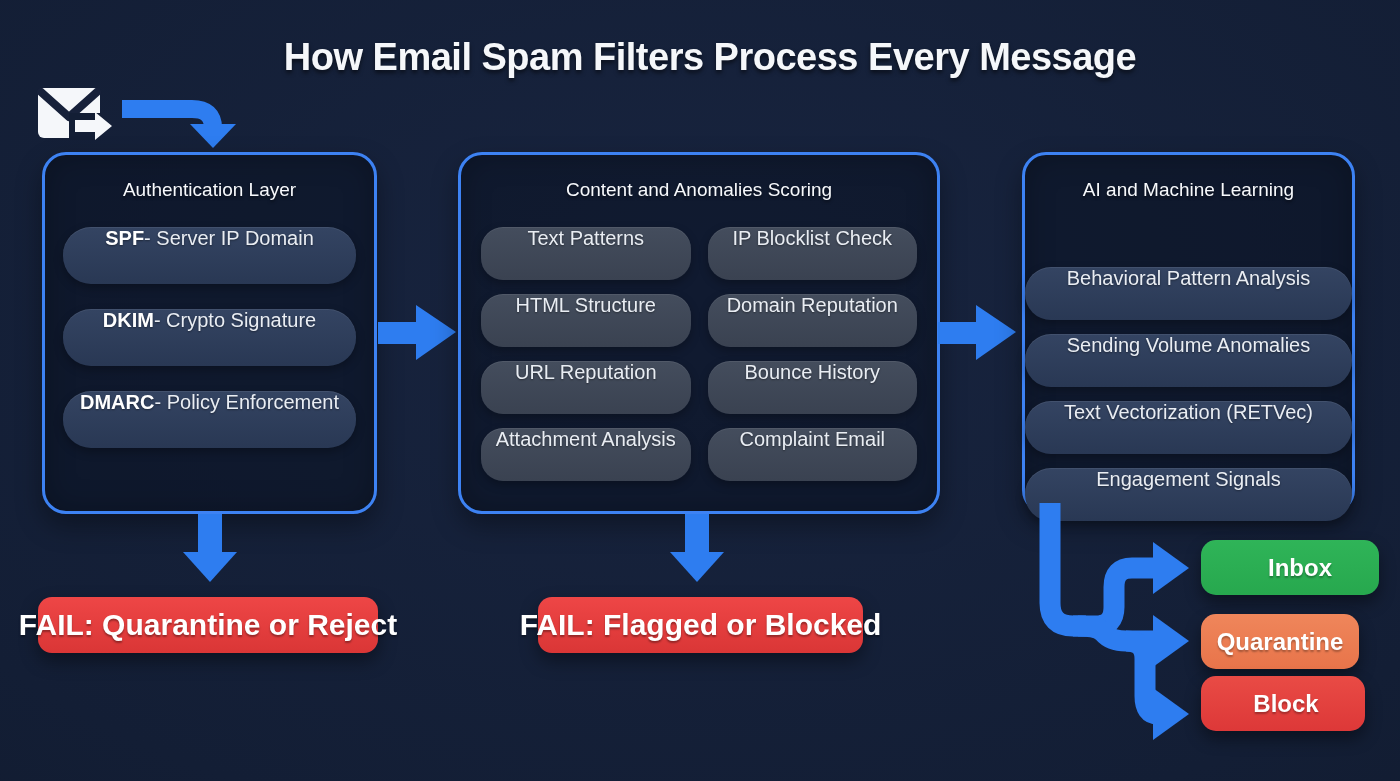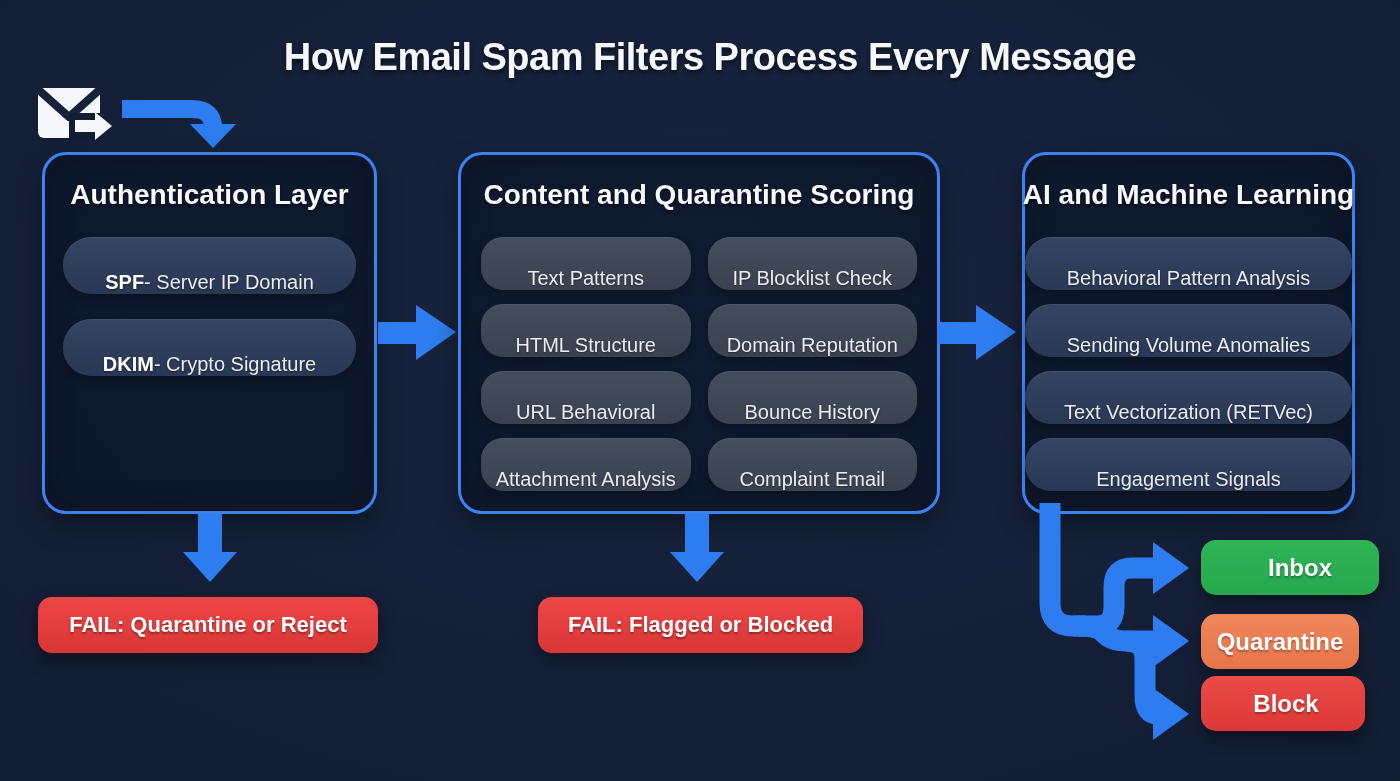--- a/index.html
+++ b/index.html
@@ -19,44 +19,44 @@
     position:absolute;top:152px;height:362px;box-sizing:border-box;
     border:3px solid #3d82f3;border-radius:24px;
     background:rgba(8,14,28,0.42);
     box-shadow:0 12px 26px rgba(0,0,0,0.35), inset 0 0 30px rgba(0,0,0,0.25);
     display:flex;flex-direction:column;align-items:center;
   }
   #box-auth{left:42px;width:335px;padding:24px 18px 0;}
   #box-content{left:458px;width:482px;padding:24px 20px 0;}
   #box-ai{left:1022px;width:333px;padding:24px 0 0;}
   .box-title{
-    font-size:28px;font-weight:bold;color:#f7f9fc;text-align:center;
+    font-size:19px;font-weight:normal;color:#f7f9fc;text-align:center;
     margin-bottom:26px;text-shadow:0 2px 3px rgba(0,0,0,0.5);white-space:nowrap;
   }
   .pill{
-    box-sizing:border-box;display:flex;align-items:flex-end;justify-content:center;
+    box-sizing:border-box;display:flex;align-items:flex-start;justify-content:center;
     font-size:20px;color:#e9edf3;text-shadow:0 1px 2px rgba(0,0,0,0.4);
     box-shadow:0 4px 10px rgba(0,0,0,0.28), inset 0 1px 0 rgba(255,255,255,0.07);
     white-space:nowrap;
   }
   .pill-navy{background:linear-gradient(180deg,#344462,#293854);}
   .pill-slate{background:linear-gradient(180deg,#444d5d,#3a4251);}
   .pill b{font-weight:bold;color:#ffffff;}
   .col-pills{display:flex;flex-direction:column;width:100%;}
   #box-auth .col-pills{gap:25px;}
   #box-auth .pill{width:100%;height:57px;border-radius:28px;}
   #box-content .grid-pills{display:grid;grid-template-columns:1fr 1fr;column-gap:17px;row-gap:14px;width:100%;}
   #box-content .pill{height:53px;border-radius:22px;}
-  #box-ai .col-pills{gap:14px;}
+  #box-ai .col-pills{gap:14px;margin-top:40px;}
   #box-ai .pill{width:100%;height:53px;border-radius:26px;}
   .fail-badge{
     position:absolute;top:597px;height:56px;box-sizing:border-box;border-radius:14px;
     background:linear-gradient(180deg,#ee4646,#da3636);
     display:flex;align-items:center;justify-content:center;
-    font-size:22px;font-weight:bold;color:#ffffff;
+    font-size:30px;font-weight:bold;color:#ffffff;
     text-shadow:0 2px 2px rgba(0,0,0,0.35);
     box-shadow:0 8px 18px rgba(0,0,0,0.4);white-space:nowrap;
   }
   #fail-auth{left:38px;width:340px;}
   #fail-content{left:538px;width:325px;}
   .outcome{
     position:absolute;left:1201px;width:158px;height:55px;border-radius:15px;
     display:flex;align-items:center;justify-content:center;
     font-size:24px;font-weight:bold;color:#ffffff;
     text-shadow:0 2px 2px rgba(0,0,0,0.3);
@@ -90,36 +90,40 @@
     <div class="box-title">Authentication Layer</div>
     <div class="col-pills">
       <div class="pill pill-navy">
           <b>SPF</b>
           <span> - Server IP Domain</span>
         </div>
       <div class="pill pill-navy">
           <b>DKIM</b>
           <span> - Crypto Signature</span>
         </div>
+      <div class="pill pill-navy">
+          <b>DMARC</b>
+          <span> - Policy Enforcement</span>
+        </div>
     </div>
   </div>
 
   <svg class="abs" style="left:378px;top:302px;" width="80" height="60" viewBox="0 0 80 60">
     <rect x="0" y="20" width="42" height="22" fill="#2e7df0"></rect>
     <polygon points="38,3 38,58 78,30" fill="#2e7df0"></polygon>
   </svg>
 
   <div class="stage-box" id="box-content">
-    <div class="box-title">Content and Quarantine Scoring</div>
+    <div class="box-title">Content and Anomalies Scoring</div>
     <div class="grid-pills">
       <div class="pill pill-slate">Text Patterns</div>
       <div class="pill pill-slate">IP Blocklist Check</div>
       <div class="pill pill-slate">HTML Structure</div>
       <div class="pill pill-slate">Domain Reputation</div>
-      <div class="pill pill-slate">URL Behavioral</div>
+      <div class="pill pill-slate">URL Reputation</div>
       <div class="pill pill-slate">Bounce History</div>
       <div class="pill pill-slate">Attachment Analysis</div>
       <div class="pill pill-slate">Complaint Email</div>
     </div>
   </div>
 
   <svg class="abs" style="left:938px;top:302px;" width="80" height="60" viewBox="0 0 80 60">
     <rect x="0" y="20" width="42" height="22" fill="#2e7df0"></rect>
     <polygon points="38,3 38,58 78,30" fill="#2e7df0"></polygon>
   </svg>

